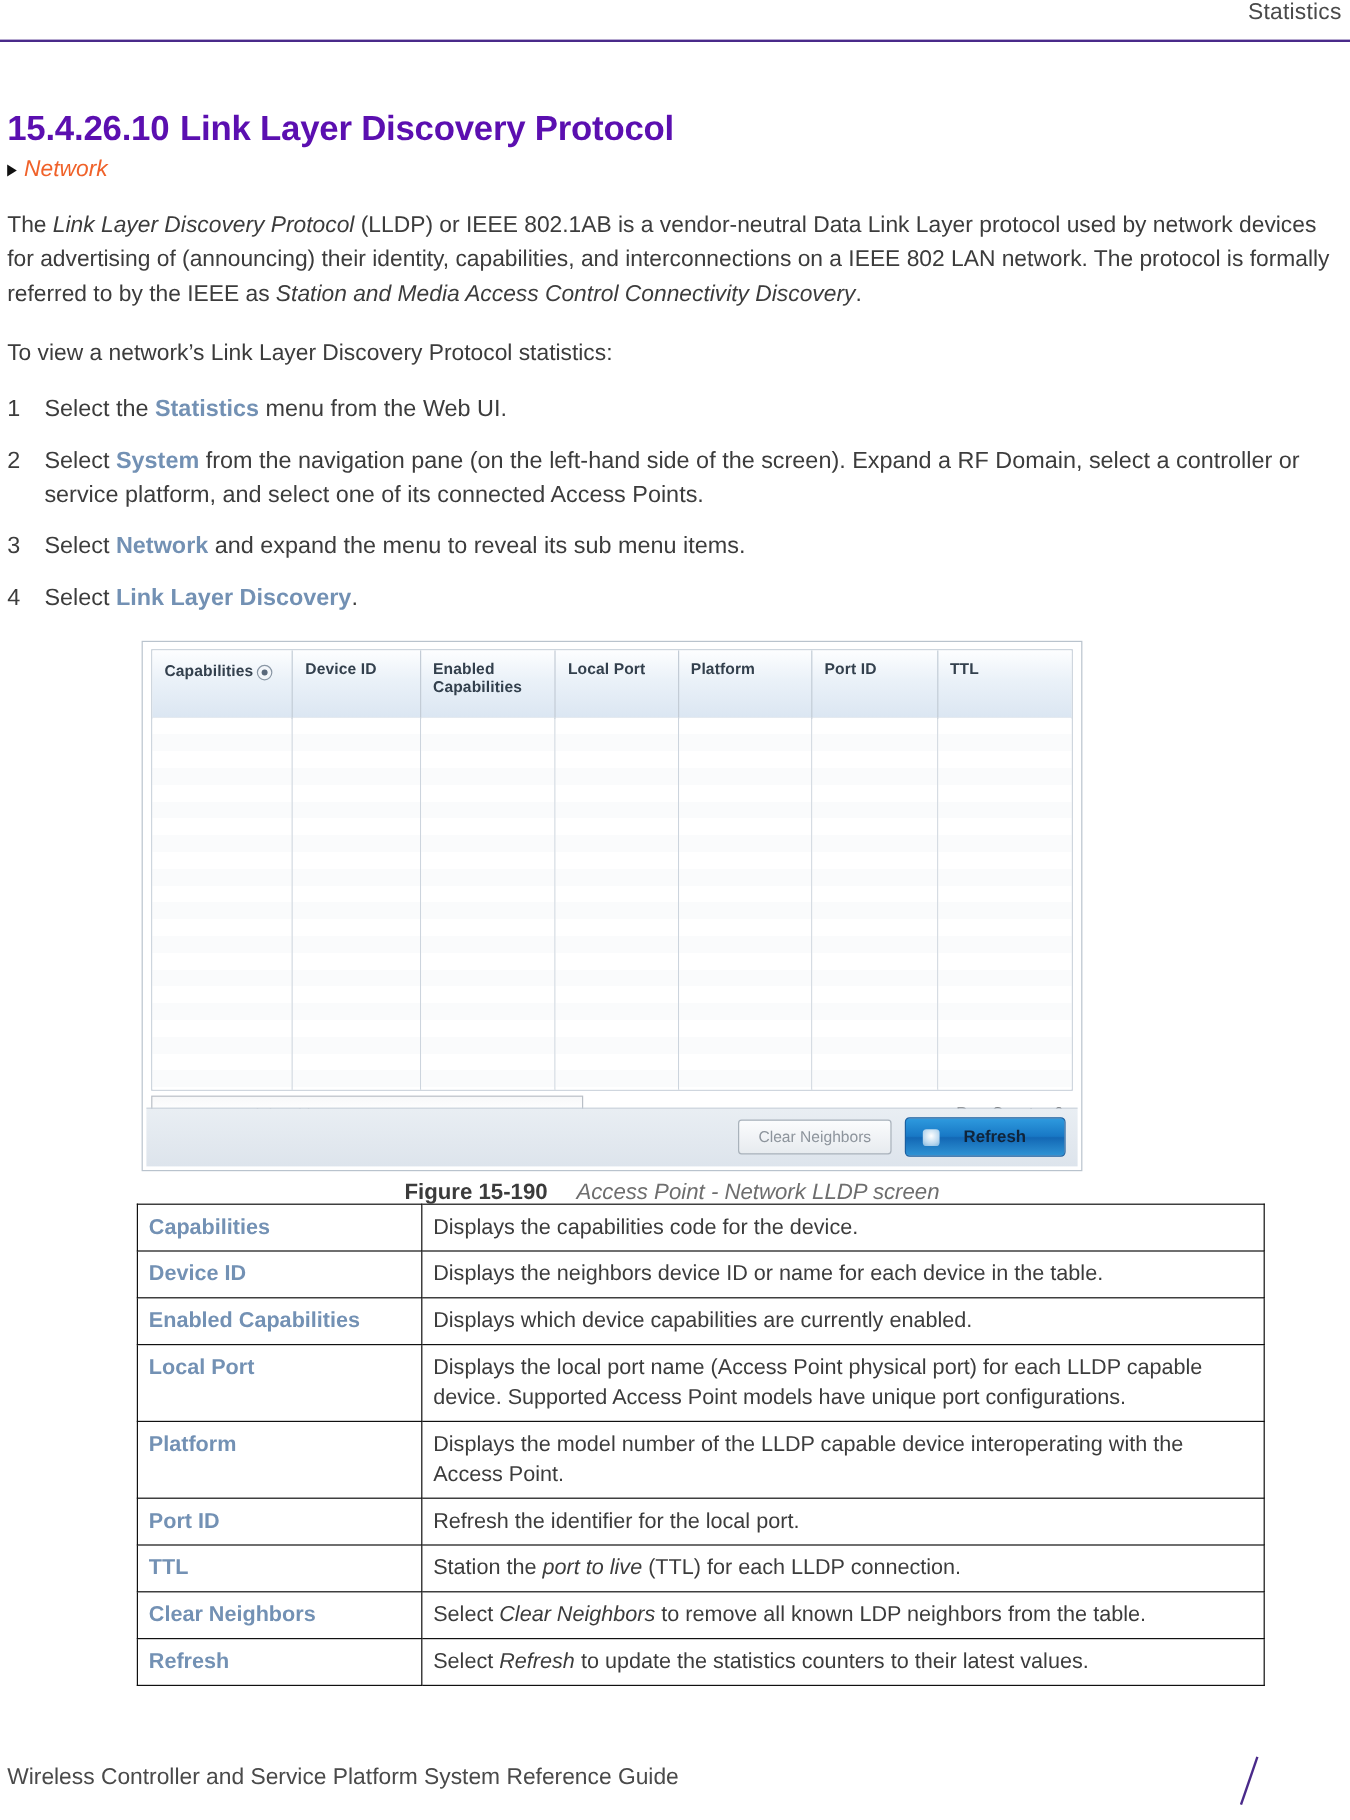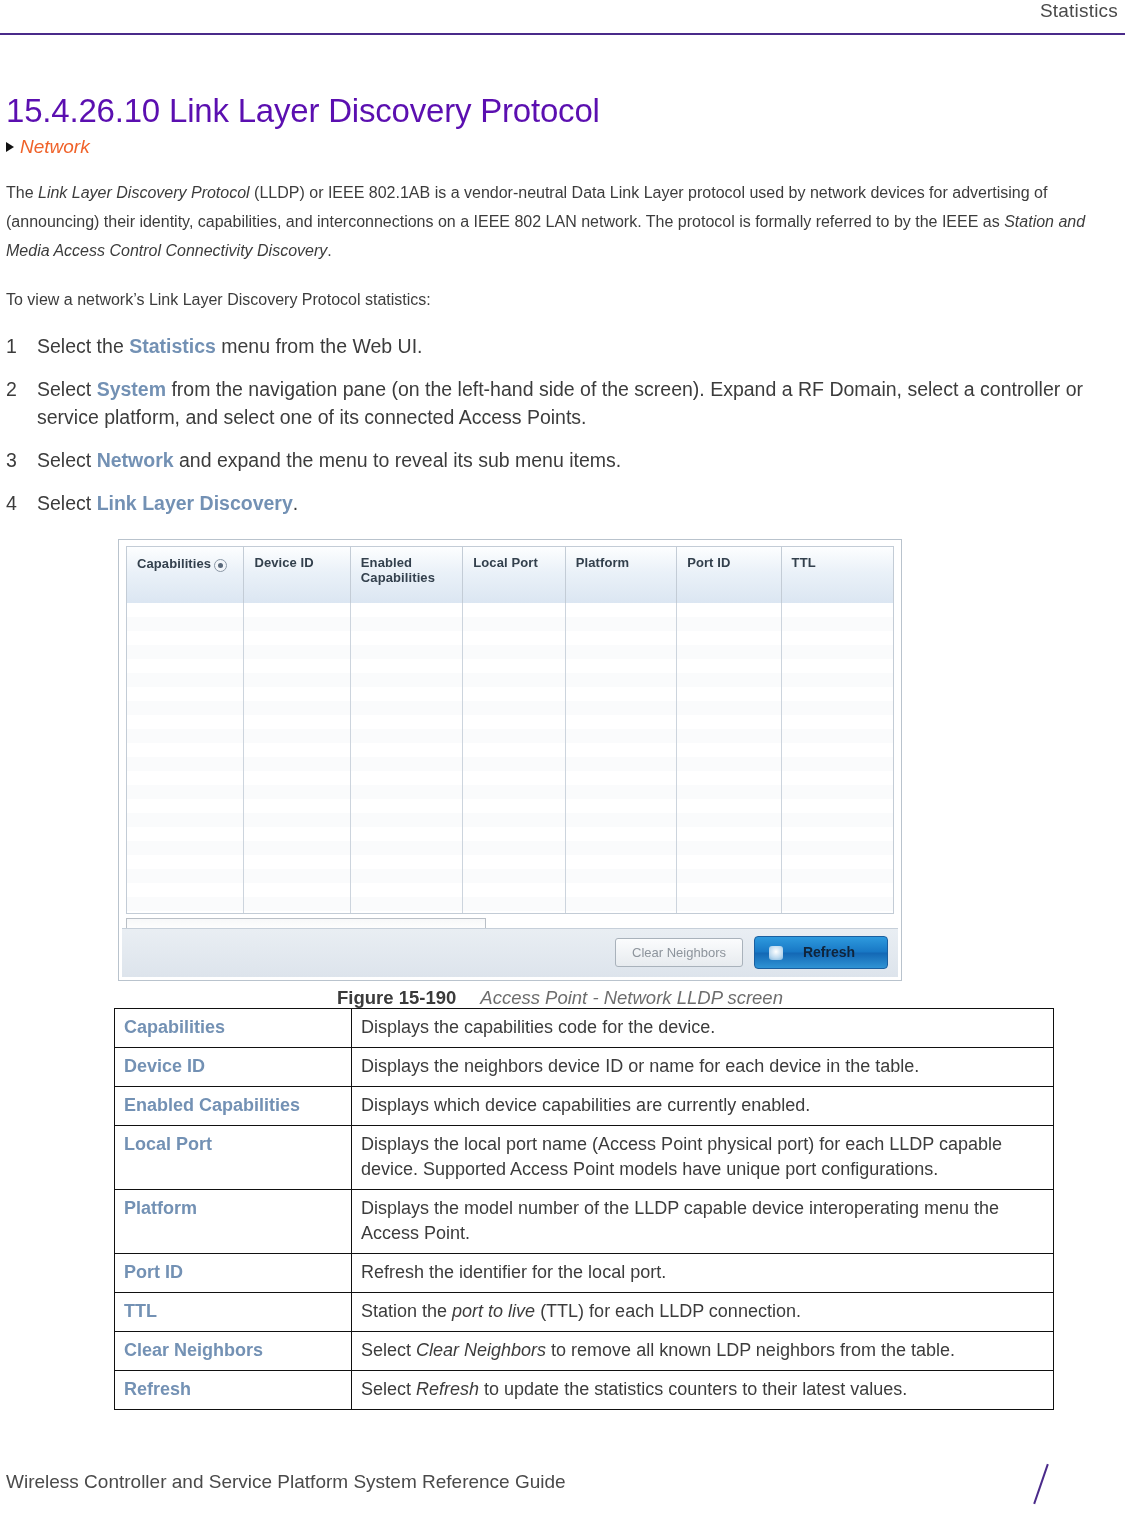--- a/index.html
+++ b/index.html
@@ -44,22 +44,22 @@
   
   .content {
     position: absolute;
     left: 6px;
     top: 92px;
     width: 1108px;
   }
 
   h1.section-title {
     margin: 0 0 6px 0;
-    font-size: 33px;
-    font-weight: normal;
+    font-size: 29px;
+    font-weight: bold;
     color: #5b0fb0;
     letter-spacing: -0.2px;
   }
   h1.section-title .num { margin-right: 9px; }
 
   .crossref {
     margin: 0 0 20px 0;
     font-size: 19px;
     font-style: italic;
     color: #f0622a;
@@ -71,21 +71,21 @@
     display: inline-block;
     width: 0; height: 0;
     border-left: 8px solid #111;
     border-top: 5px solid transparent;
     border-bottom: 5px solid transparent;
     margin-right: 2px;
   }
 
   p.body {
     margin: 0 0 20px 0;
-    font-size: 16px;
+    font-size: 19px;
     line-height: 29px;
     color: #3c3c3c;
   }
   p.body.tight { margin-bottom: 18px; }
   i, em { font-style: italic; }
   .kw {
     color: #7391b4;
     font-weight: bold;
   }
 
@@ -462,21 +462,21 @@
       <tr>
         <td class="term">Enabled Capabilities</td>
         <td>Displays which device capabilities are currently enabled.</td>
       </tr>
       <tr>
         <td class="term">Local Port</td>
         <td>Displays the local port name (Access Point physical port) for each LLDP capable device. Supported Access Point models have unique port configurations.</td>
       </tr>
       <tr>
         <td class="term">Platform</td>
-        <td>Displays the model number of the LLDP capable device interoperating menu the Access Point.</td>
+        <td>Displays the model number of the LLDP capable device interoperating with the Access Point.</td>
       </tr>
       <tr>
         <td class="term">Port ID</td>
         <td>Refresh the identifier for the local port.</td>
       </tr>
       <tr>
         <td class="term">TTL</td>
         <td><span>Station the </span><i>port to live</i><span> (TTL) for each LLDP connection.</span></td>
       </tr>
       <tr>

